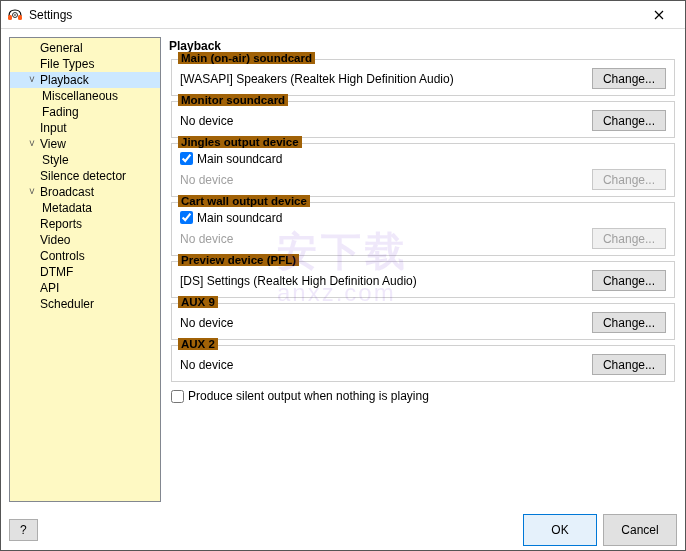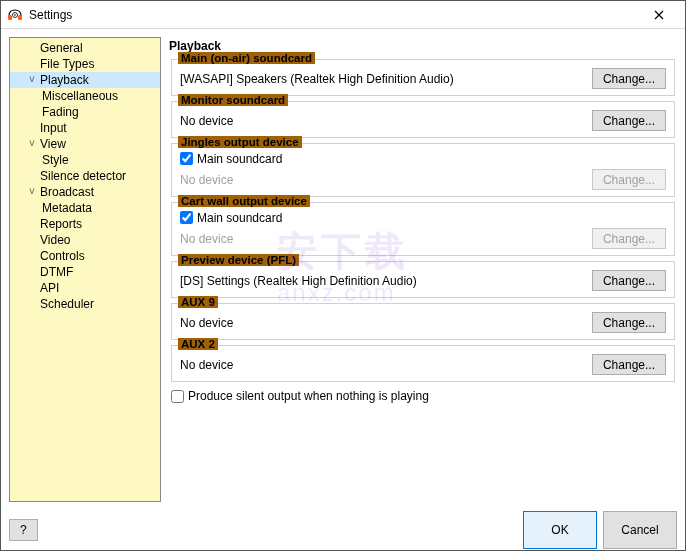--- a/index.html
+++ b/index.html
@@ -154,21 +154,21 @@
   .footer {
     position:absolute;
     left:0; right:0; bottom:0;
     height:40px;
     display:flex;
     align-items:center;
     padding: 0 8px;
     gap:6px;
   }
   .footer .spacer { flex:1; }
-  .footer .btn { min-width:74px; height:38px; }
+  .footer .btn { min-width:74px; height:32px; }
   .footer .help-btn { min-width:24px; height:22px; }
 
   
   .watermark {
     position:absolute;
     left:50%; top:48%;
     transform:translate(-50%,-50%);
     pointer-events:none;
     opacity:0.10;
     color:#6d28d9;

